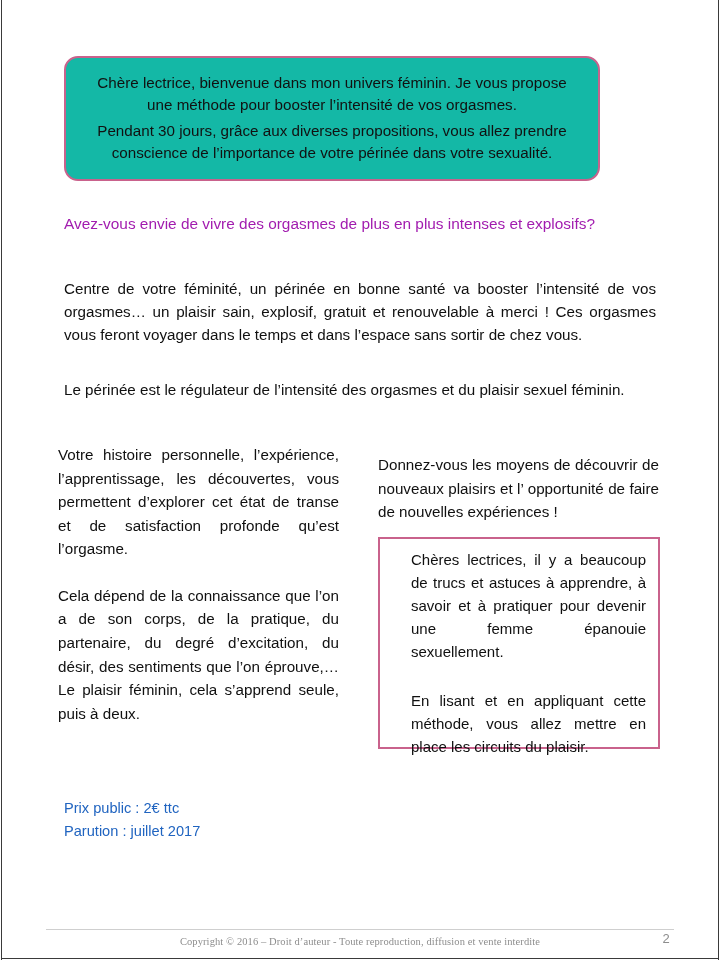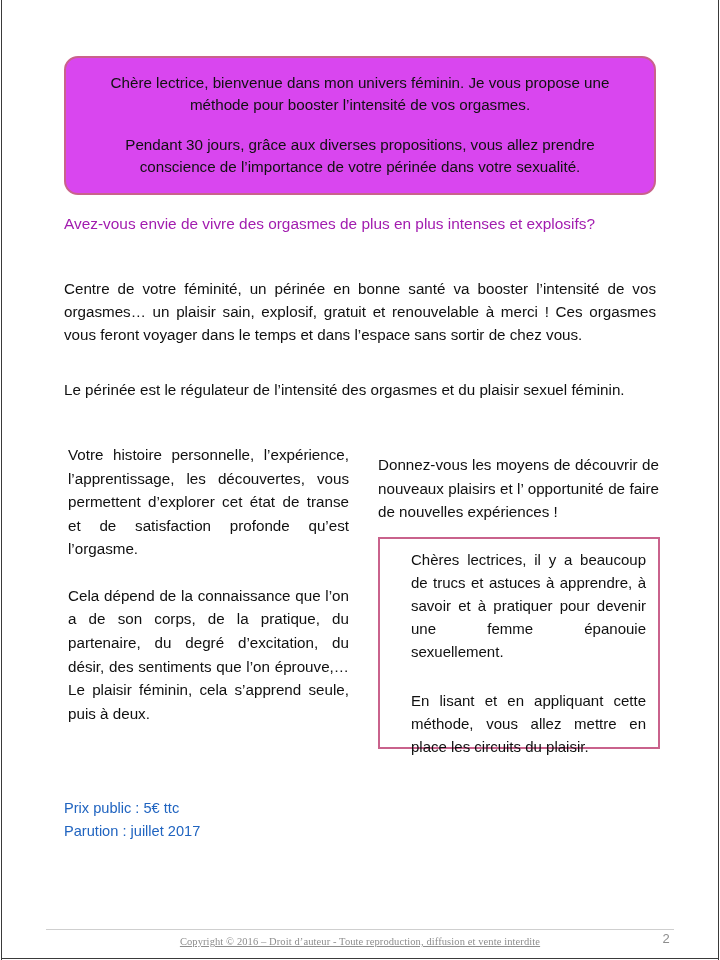--- a/index.html
+++ b/index.html
@@ -37,36 +37,36 @@
     top: 0;
     width: 720px;
     height: 960px;
   }
 
   
   .intro-box {
     position: absolute;
     left: 64px;
     top: 56px;
-    width: 592px;
+    width: 536px;
     box-sizing: border-box;
     border: 2px solid #c9628c;
     border-radius: 14px;
-    background: #d946ef;
+    background: #14b8a6;
     padding: 14px 22px 16px 22px;
   }
   .intro-box p {
     margin: 0;
     text-align: center;
     font-size: 15.2px;
     line-height: 1.42;
     color: #111111;
     font-family: "Liberation Sans", sans-serif;
   }
-  .intro-box p.second { margin-top: 19px; }
+  .intro-box p.second { margin-top: 5px; }
 
   
   .heading {
     position: absolute;
     left: 64px;
     top: 212px;
     width: 592px;
     font-size: 15.4px;
     line-height: 1.52;
     color: #a21caf;
@@ -84,21 +84,21 @@
     color: #101010;
     text-align: justify;
     text-align-last: left;
   }
   .para-1 { top: 277px; }
   .para-2 { top: 378px; }
 
   
   .col-left {
     position: absolute;
-    left: 68px;
+    left: 58px;
     top: 443px;
     width: 281px;
     font-size: 15.2px;
     line-height: 1.55;
     color: #101010;
     text-align: justify;
     text-align-last: left;
   }
   .col-left p { margin: 0; }
   .col-left p.gap { margin-top: 23px; }
@@ -161,21 +161,20 @@
   .footer-copyright {
     position: absolute;
     left: 0;
     top: 936px;
     width: 720px;
     text-align: center;
     font-family: "Liberation Serif", serif;
     font-size: 10.5px;
     color: #8d8d8d;
     letter-spacing: 0.1px;
-    text-decoration: underline;
   }
   .footer-pagenum {
     position: absolute;
     left: 646px;
     top: 931px;
     width: 40px;
     text-align: center;
     font-size: 13px;
     color: #8d8d8d;
   }
@@ -208,21 +207,21 @@
     </div>
 
     <div class="col-right-text">Donnez-vous les moyens de découvrir de nouveaux plaisirs et l’ opportunité de faire de nouvelles expériences !</div>
 
     <div class="note-box">
       <p>Chères lectrices, il y a beaucoup de trucs et astuces à apprendre, à savoir et à pratiquer pour devenir une femme épanouie sexuellement.</p>
       <p class="gap">En lisant et en appliquant cette méthode, vous allez mettre en place les circuits du plaisir.</p>
     </div>
 
     <div class="book-info">
-      <div>Prix public : 5€ ttc</div>
+      <div>Prix public : 2€ ttc</div>
       <div>Parution : juillet 2017</div>
     </div>
 
     <div class="footer-rule"></div>
     <div class="footer-copyright">Copyright © 2016 – Droit d’auteur - Toute reproduction, diffusion et vente interdite</div>
     <div class="footer-pagenum">2</div>
 
   </div>
 </div>
 

